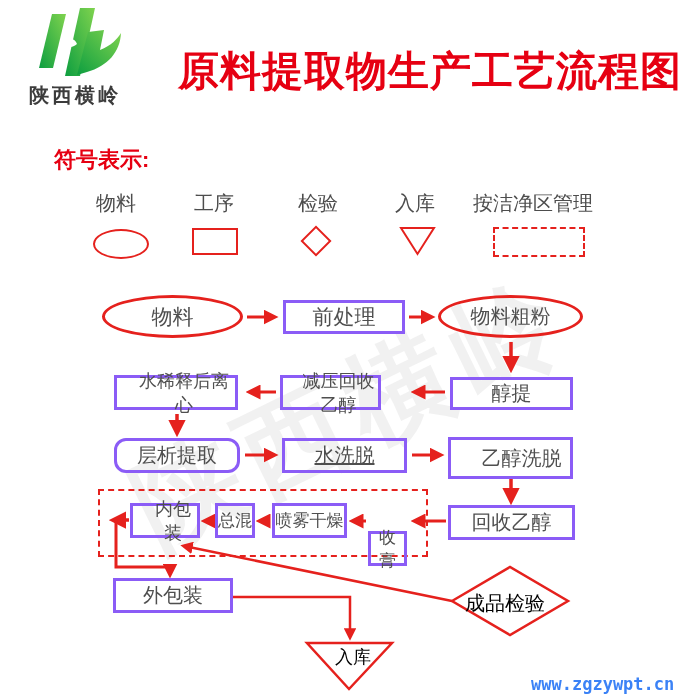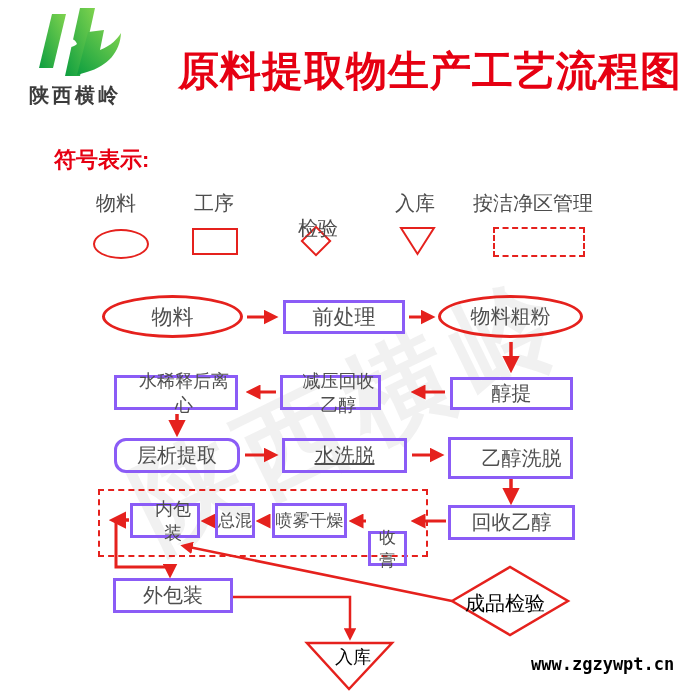--- a/index.html
+++ b/index.html
@@ -31,23 +31,23 @@
   .rect{border:3px solid #8b5cf6;}
   .ellipse{border:3px solid #e5211d;border-radius:50%;}
   .fs21{font-size:21px;} .fs20{font-size:20px;} .fs18{font-size:18px;padding-left:16px;} .fs17{font-size:17px;}
   .clean-area{position:absolute;left:98px;top:489px;width:330px;height:68px;
               border:2px dashed #e5211d;z-index:1;box-sizing:border-box;}
   .shape-label{position:absolute;color:#000000;z-index:2;text-align:left;}
   
   .wm-diagonal{position:absolute;left:115px;top:330px;width:530px;z-index:0;
                font-size:105px;font-weight:bold;color:#8f8f8f;opacity:0.12;
                letter-spacing:12px;white-space:nowrap;transform:rotate(-26deg);}
-  .wm-site{position:absolute;left:531px;top:654px;z-index:3;
+  .wm-site{position:absolute;left:531px;top:674px;z-index:3;
            font-family:"DejaVu Sans Mono",monospace;font-size:17px;font-weight:bold;
-           color:#000000;letter-spacing:0px;}
+           color:#3b82f6;letter-spacing:0px;}
 </style>
 </head>
 <body>
 
 <div class="canvas">
 
   <div class="wm-diagonal">陕西横岭</div>
 
   <div class="logo-wrap">
     <svg width="100" height="80" viewBox="0 0 100 80">
@@ -63,21 +63,21 @@
       <path d="M36,36 C43,31 50,32 52,38 C46,43 38,42 36,36 Z" fill="#ffffff"></path>
     </svg>
   </div>
   <div class="logo-text">陕西横岭</div>
 
   <div class="page-title">原料提取物生产工艺流程图</div>
 
   <div class="legend-heading">符号表示:</div>
   <div class="legend-label" style="left:92px;width:48px;">物料</div>
   <div class="legend-label" style="left:190px;width:48px;">工序</div>
-  <div class="legend-label" style="left:292px;width:52px;margin-top:25px;">检验</div>
+  <div class="legend-label" style="left:292px;width:52px;">检验</div>
   <div class="legend-label" style="left:392px;width:46px;">入库</div>
   <div class="legend-label" style="left:466px;width:134px;">按洁净区管理</div>
   <div class="lg-ellipse"></div>
   <div class="lg-rect"></div>
   <div class="lg-diamond"></div>
   <div class="lg-dashed"></div>
 
   <div class="clean-area"></div>
 
   <svg class="edges" width="700" height="700" viewBox="0 0 700 700">

